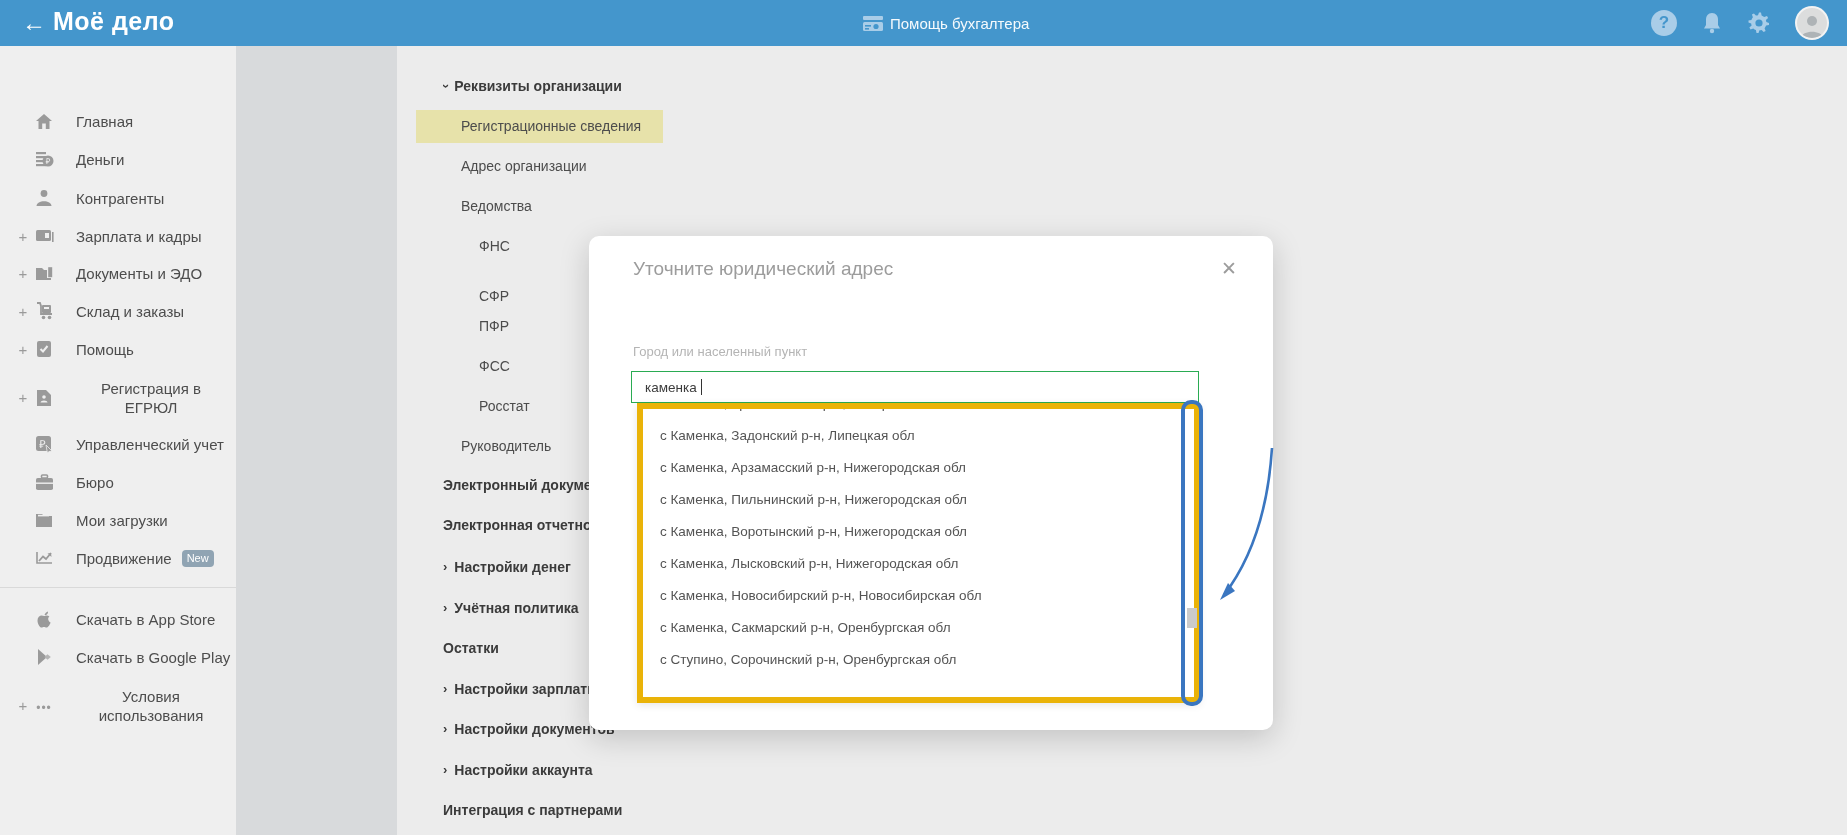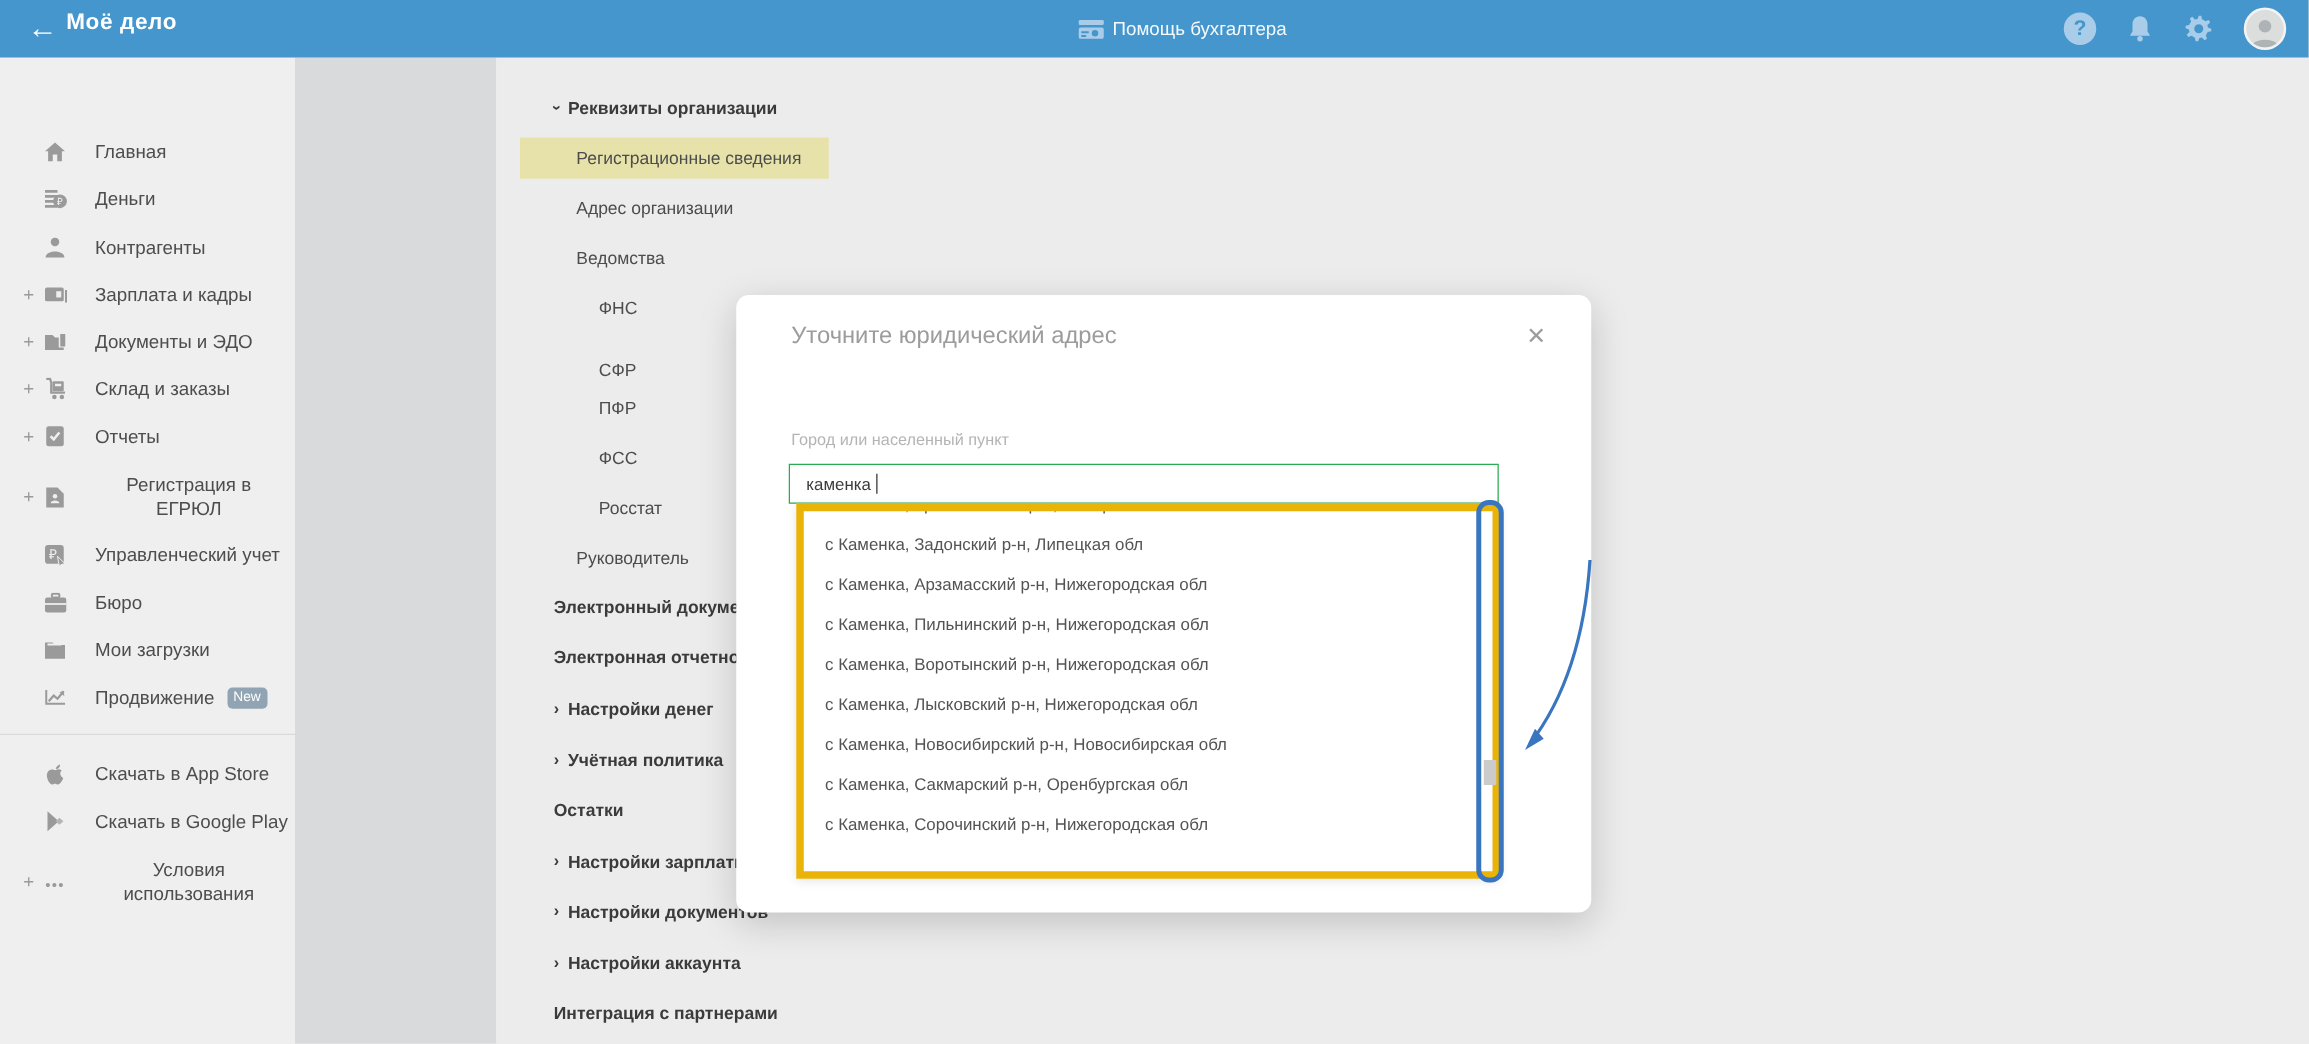--- a/index.html
+++ b/index.html
@@ -2,21 +2,21 @@
 <html><head>
 <meta charset="utf-8">
 <style>
   * { margin:0; padding:0; box-sizing:border-box; }
   html,body { width:1847px; height:835px; overflow:hidden; }
   body { font-family:"Liberation Sans", sans-serif; background:#ececec; position:relative; }
 
   
   .topbar { position:absolute; left:0; top:0; width:1847px; height:46px; background:#4496cc; z-index:40; display:flex; align-items:center; }
   .back-arrow { position:absolute; left:20px; top:9px; width:28px; height:28px; color:#fff; font-size:24px; line-height:28px; text-align:center; cursor:pointer; }
-  .logo { position:absolute; left:53px; top:7px; color:#fff; font-size:18px; font-weight:600; letter-spacing:0.5px; }
+  .logo { position:absolute; left:53px; top:7px; color:#fff; font-size:25px; font-weight:600; letter-spacing:0.5px; }
   .center-link { position:absolute; left:862px; top:0; height:46px; display:flex; align-items:center; gap:6px; color:rgba(255,255,255,0.95); font-size:15px; cursor:pointer; }
   .tb-icons { position:absolute; right:18px; top:0; height:46px; display:flex; align-items:center; gap:24px; }
   .help-circle { width:26px; height:26px; border-radius:50%; background:#a9cde8; color:#4496cc; font-size:17px; font-weight:bold; text-align:center; line-height:26px; cursor:pointer; }
   .tb-svg { display:block; cursor:pointer; }
   .avatar { width:34px; height:34px; border-radius:50%; background:#dcdddd; border:2px solid rgba(255,255,255,0.65); overflow:hidden; display:flex; align-items:flex-end; justify-content:center; cursor:pointer; }
 
   
   .sidebar { position:absolute; left:0; top:46px; width:236px; height:789px; background:#efefef; z-index:30; }
   .side-item { position:absolute; left:0; width:236px; height:30px; display:flex; align-items:center; cursor:pointer; color:#4d4d4d; font-size:15px; }
   .side-item .plus { position:absolute; left:16px; width:14px; text-align:center; color:#9a9a9a; font-size:15px; }
@@ -165,21 +165,21 @@
   </div>
 
   <div class="side-item" style="top:288px">
     <span class="plus">+</span>
     <span class="sicon">
         <svg width="16" height="18" viewBox="0 0 16 18">
           <rect x="1" y="1" width="14" height="16" rx="2" fill="#9a9a9a"></rect>
           <path d="M4.5 9 L7 11.5 L11.5 6" stroke="#efefef" stroke-width="2" fill="none"></path>
         </svg>
       </span>
-    <span class="slabel">Отчеты</span>
+    <span class="slabel">Помощь</span>
   </div>
 
   <div class="side-item twoline" style="top:332px">
     <span class="plus" style="top:11px">+</span>
     <span class="sicon" style="top:10px">
         <svg width="16" height="18" viewBox="0 0 16 18">
           <path d="M1 1 L10 1 L15 6 L15 17 L1 17 Z" fill="#9a9a9a"></path>
           <circle cx="8" cy="8" r="1.8" fill="#efefef"></circle>
           <path d="M4.5 13.5 C4.5 10.8 11.5 10.8 11.5 13.5 Z" fill="#efefef"></path>
         </svg>
@@ -294,21 +294,21 @@
   </div>
   <div class="dropdown">
     <div class="dd-item partial">с Каменка, Крапивинский р-н, Кемеровская обл</div>
     <div class="dd-item">с Каменка, Задонский р-н, Липецкая обл</div>
     <div class="dd-item">с Каменка, Арзамасский р-н, Нижегородская обл</div>
     <div class="dd-item">с Каменка, Пильнинский р-н, Нижегородская обл</div>
     <div class="dd-item">с Каменка, Воротынский р-н, Нижегородская обл</div>
     <div class="dd-item">с Каменка, Лысковский р-н, Нижегородская обл</div>
     <div class="dd-item">с Каменка, Новосибирский р-н, Новосибирская обл</div>
     <div class="dd-item">с Каменка, Сакмарский р-н, Оренбургская обл</div>
-    <div class="dd-item">с Каменка, Сорочинский р-н, Нижегородская обл</div>
+    <div class="dd-item">с Ступино, Сорочинский р-н, Оренбургская обл</div>
   </div>
 </div>
 
 <div class="scroll-thumb"></div>
 <div class="anno-rect"></div>
 <svg class="anno-arrow" width="90" height="175" viewBox="0 0 90 175">
   <path d="M72 8 Q66 100 24 155" fill="none" stroke="#3a76c0" stroke-width="2.6"></path>
   <polygon points="20,160 35,151 28,143" fill="#3a76c0"></polygon>
 </svg>
 

